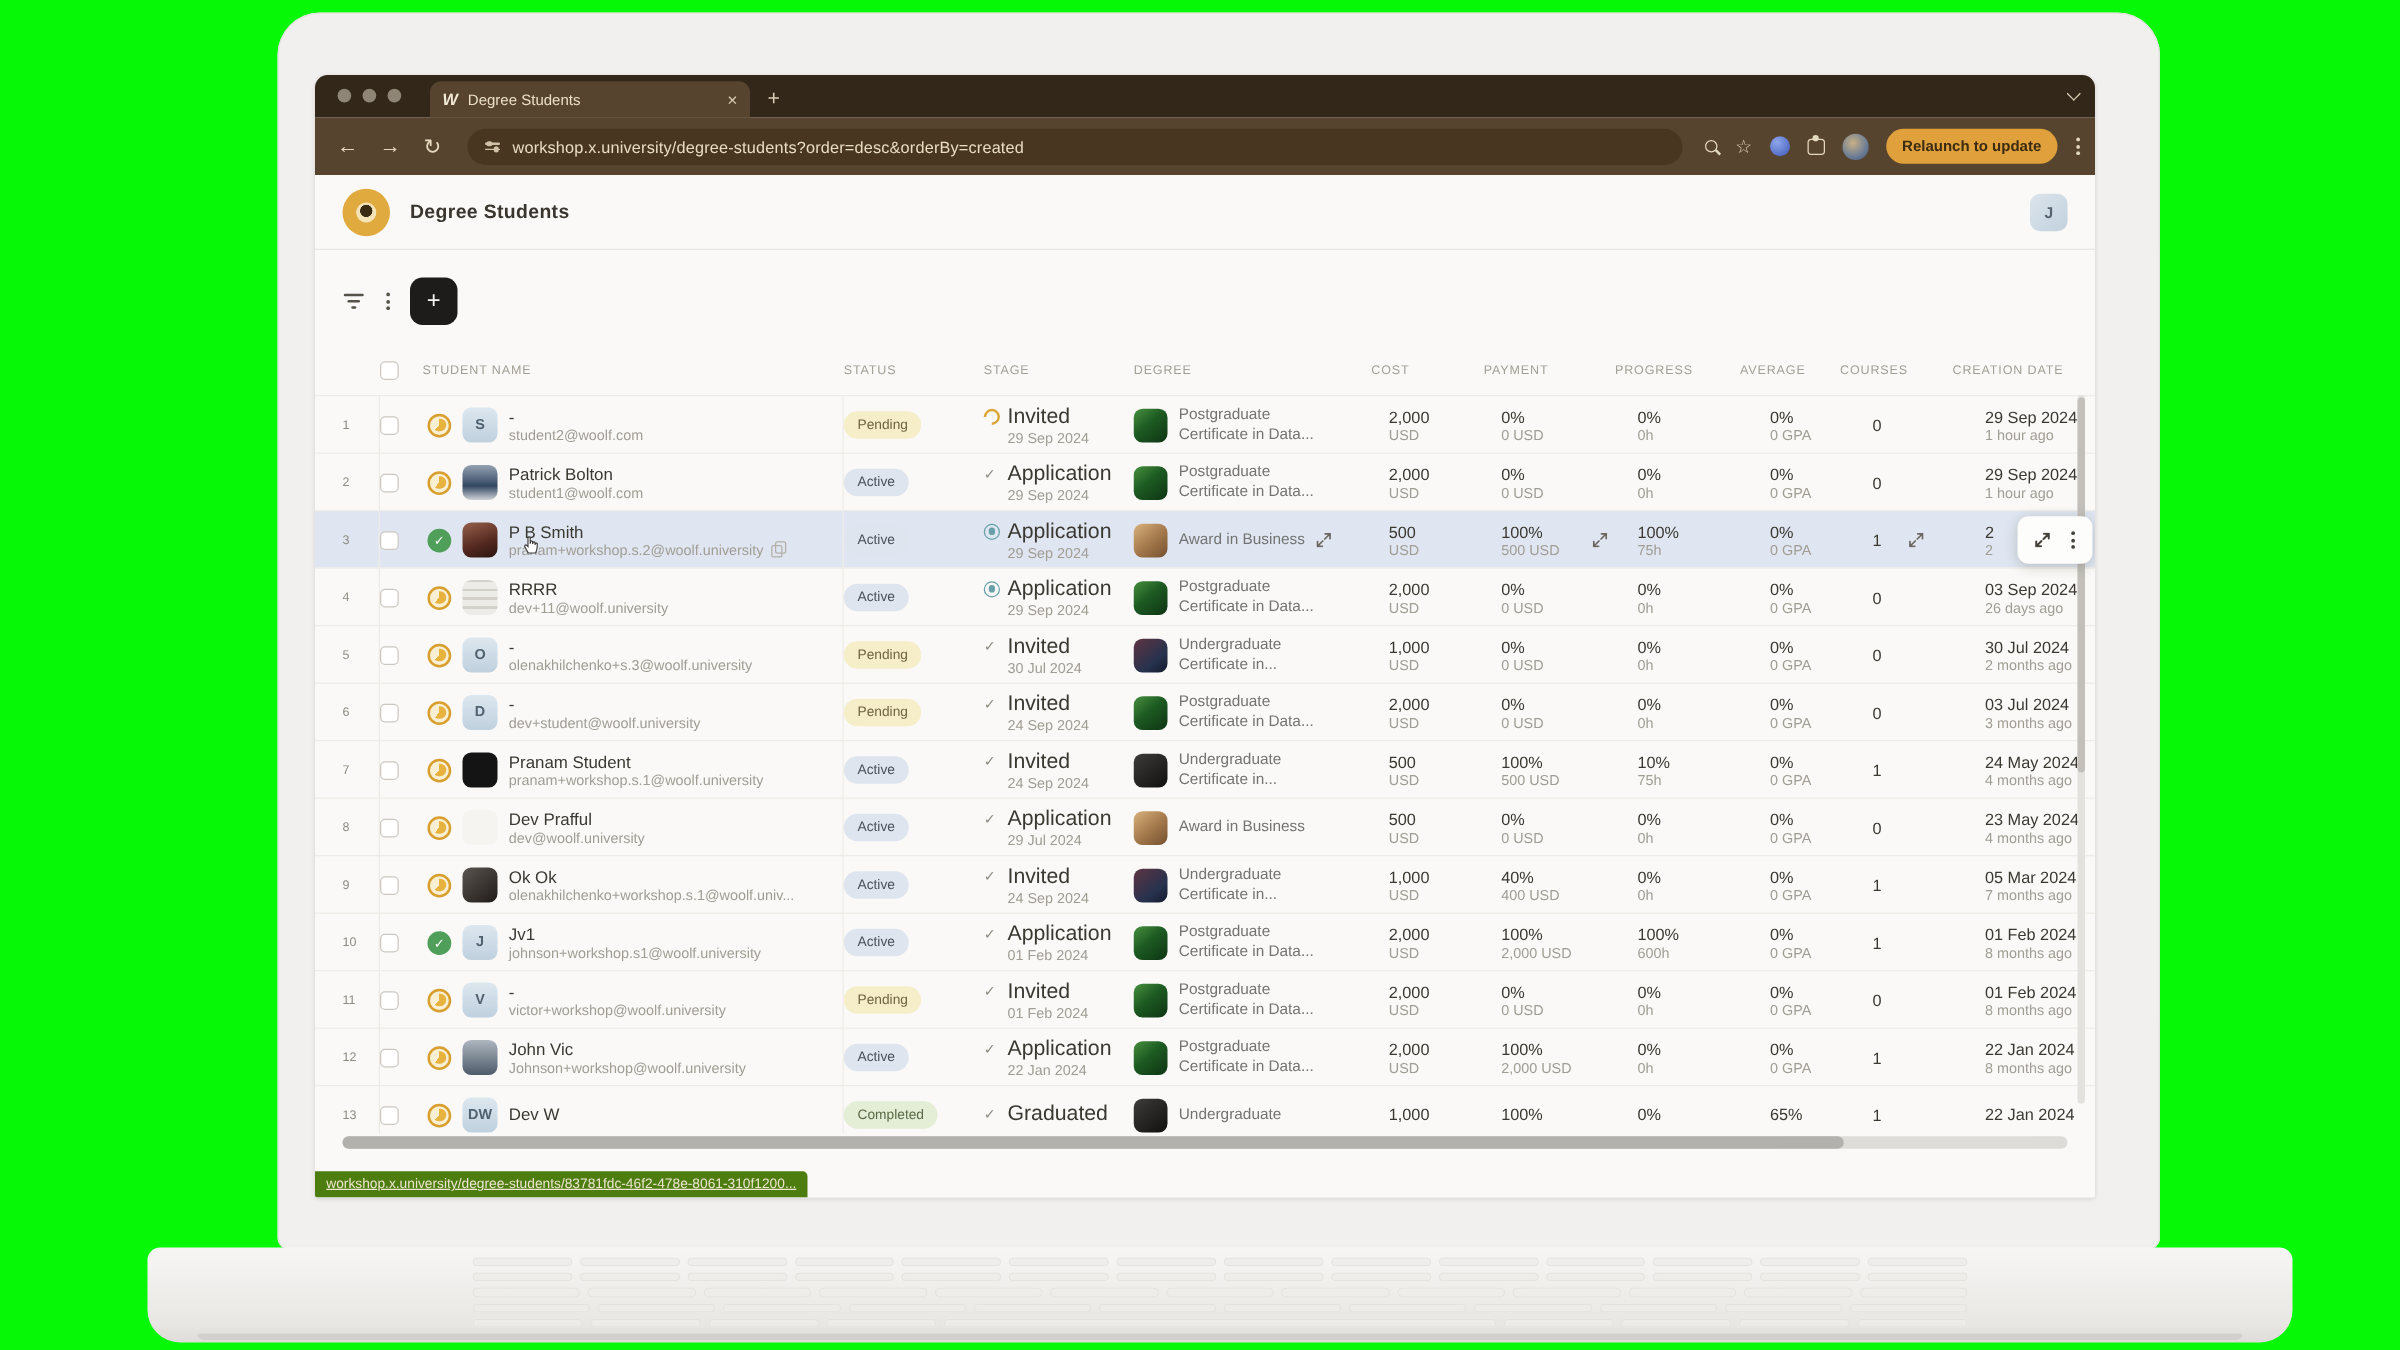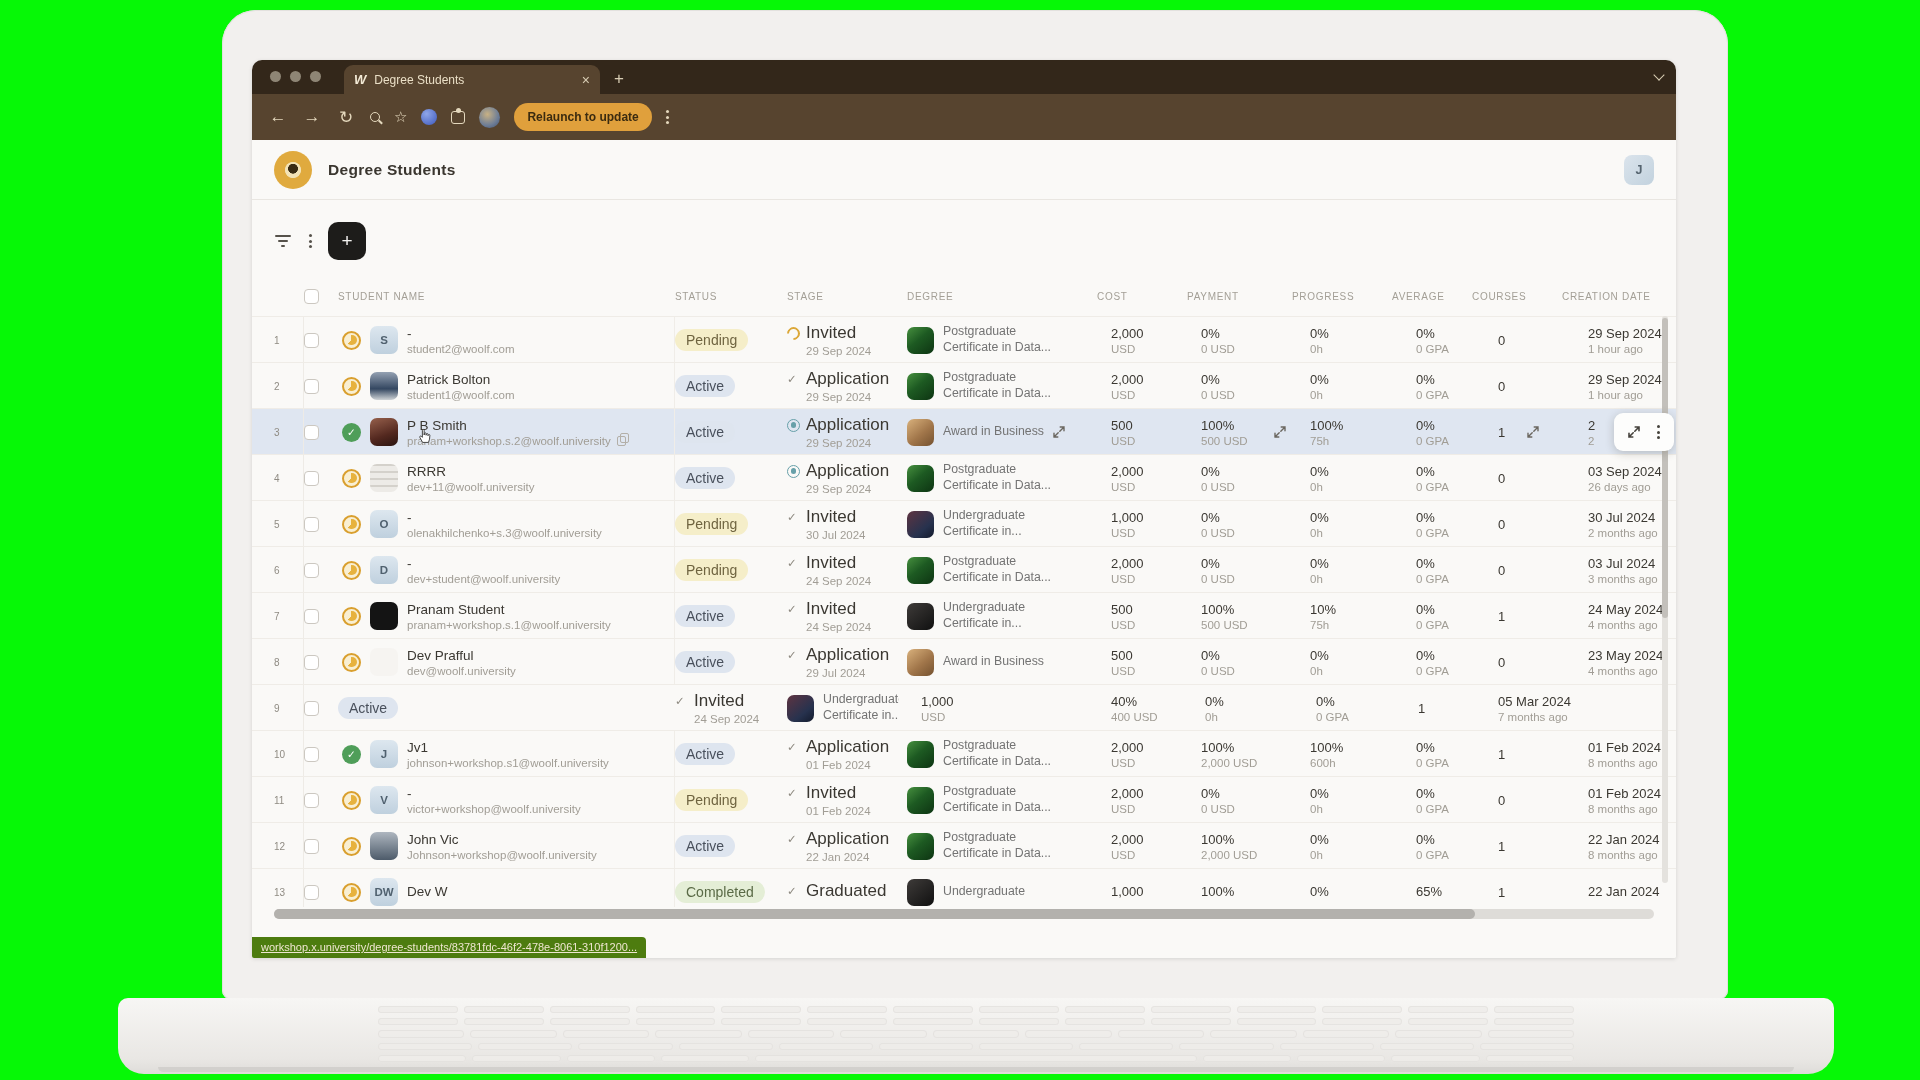--- a/index.html
+++ b/index.html
@@ -124,21 +124,21 @@
   .nm { font-size:13.5px; color:#3b3832; white-space:nowrap; }
   .em { font-size:11.5px; color:#a19d95; white-space:nowrap; display:flex; align-items:center; gap:6px; }
   .icon-copy { width:9px; height:10px; border:1.2px solid #b3afa8; border-radius:2px; position:relative;
     background:transparent; flex:none; }
   .icon-copy::before { content:""; position:absolute; left:1.8px; top:-3.2px; width:7px; height:8px;
     border:1.2px solid #b3afa8; border-radius:2px; }
   .cursor-hand { position:absolute; left:78px; top:17px; width:17px; height:18px; display:none; }
   .row.hovered .cursor-hand { display:block; }
 
   .pill { display:inline-flex; align-items:center; height:22px; padding:0 11px; border-radius:11px;
-    font-size:14px; }
+    font-size:11px; }
   .pill-pending { background:#f5eec9; color:#6f6440; }
   .pill-active { background:#dee5ef; color:#49505c; }
   .pill-completed { background:#e4eed6; color:#5a6a46; }
 
   .stage-cell { display:flex; flex-direction:column; gap:2px; }
   .stage-top { display:flex; align-items:center; gap:6px; font-size:17px; color:#3b3832; }
   .stage-ic { width:13px; height:13px; flex:none; position:relative; }
   .stg-check::before { content:"✓"; color:#8f8b82; font-size:11.5px; position:absolute; left:0; top:-1px; }
   .stg-progress { border:2px solid #dca839; border-left-color:transparent; border-radius:50%;
     transform:rotate(-45deg); }
@@ -195,20 +195,27 @@
         <span class="tab-close">×</span>
       </div>
       <span class="newtab">+</span>
       <span class="tabbar-chevron"></span>
     </div>
 
     <div class="toolbar">
       <span class="nav-ic">←</span>
       <span class="nav-ic">→</span>
       <span class="nav-ic">↻</span>
+      <div class="url-pill">
+        <span class="site-info">
+            <i></i>
+            <i></i>
+          </span>
+        <span class="url-text">workshop.x.university/degree-students?order=desc&amp;orderBy=created</span>
+      </div>
       <div class="tb-right">
         <span class="icon-mag"></span>
         <span class="icon-star">☆</span>
         <span class="icon-bluedot"></span>
         <span class="icon-puzzle"></span>
         <span class="avatar-globe"></span>
         <span class="relaunch-btn">Relaunch to update</span>
         <span class="icon-kebab">
             <i></i>
             <i></i>
@@ -732,20 +739,33 @@
     </span>
     <span class="val-cell pad-cre">
       <span class="v">23 May 2024</span>
       <span class="sub">4 months ago</span>
     </span>
 
   </div>
             <div class="grid row">
     <span class="cell-num">9</span>
     <span class="checkbox"></span>
+    <span class="student-cell">
+      <span class="badge badge-pending"></span>
+      <span class="avatar av-dark">
+                  <i style="font-style:normal"></i>
+                </span>
+      <span class="nm-col">
+        <span class="nm">Ok Ok</span>
+        <span class="em">
+                    <span>olenakhilchenko+workshop.s.1@woolf.univ...</span>
+                  </span>
+      </span>
+
+    </span>
     <span><span class="pill pill-active">Active</span></span>
     <span class="stage-cell">
       <span class="stage-top">
                   <span class="stage-ic stg-check"></span>
                   <span>Invited</span>
                 </span>
       <span class="stage-date">24 Sep 2024</span>
     </span>
     <span class="degree-cell">
       <span class="deg-thumb deg-maroon"></span>

